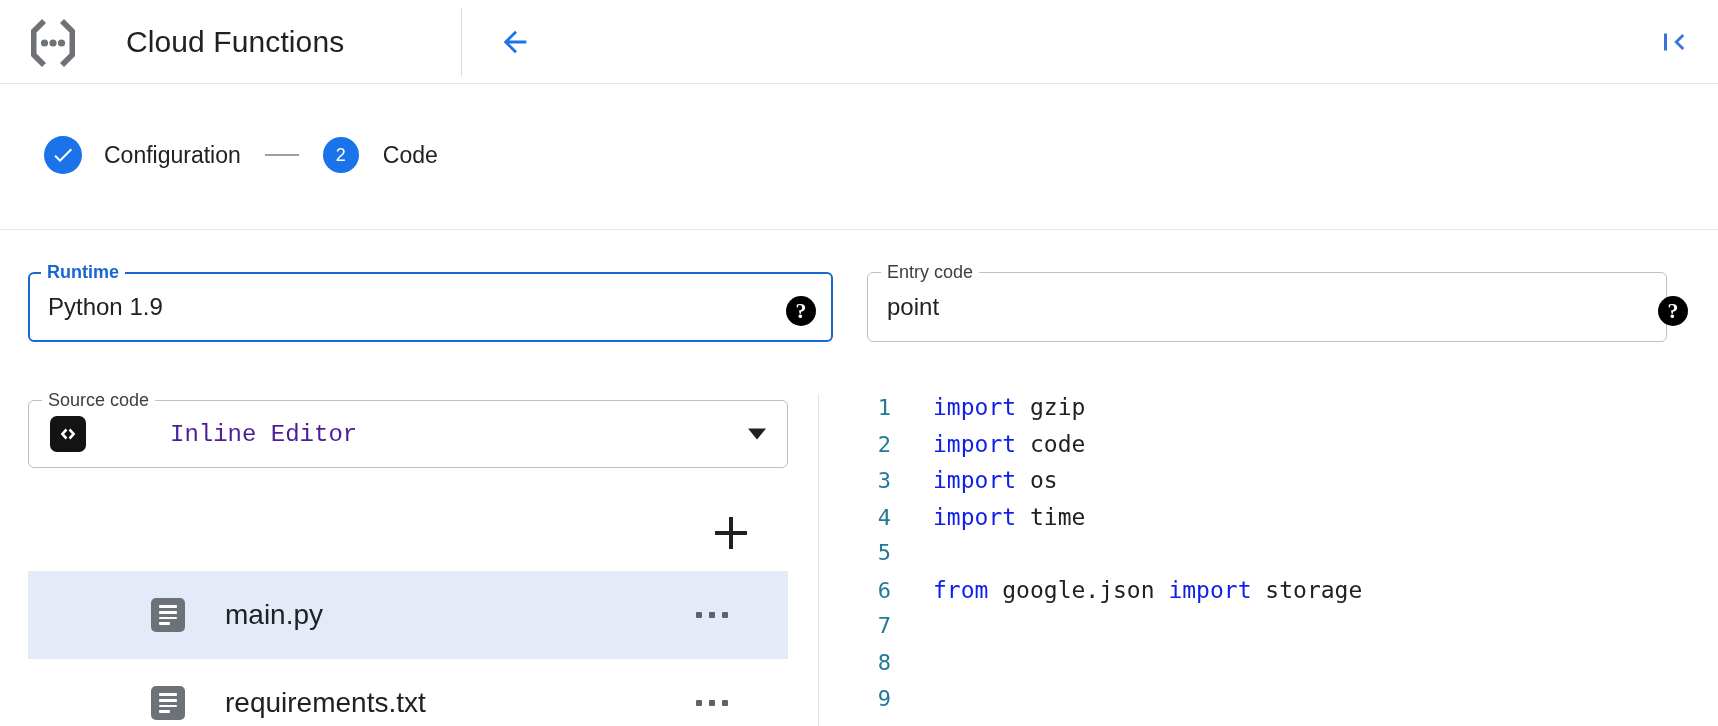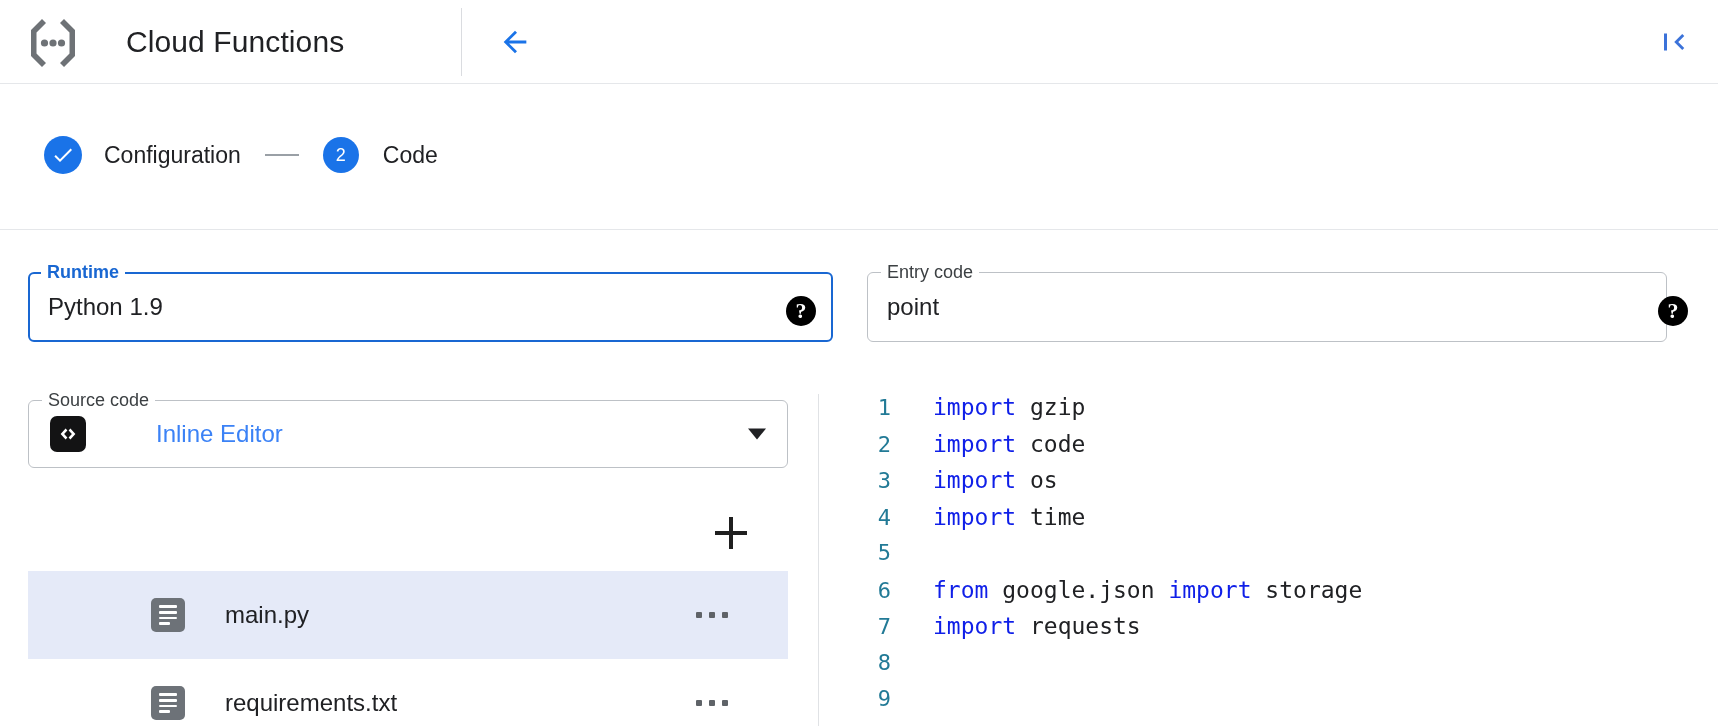--- a/index.html
+++ b/index.html
@@ -130,22 +130,22 @@
   #entrypoint-help  { right:30px; top:296px; }
 
   
   #sourcecode-field { left:28px; top:400px; width:760px; height:68px; }
   .sc-icon {
     position:absolute; left:22px; top:50%; transform:translateY(-50%);
     width:36px; height:36px; border-radius:7px; background:#131314;
     display:flex; align-items:center; justify-content:center;
   }
   .sc-value {
-    position:absolute; left:128px; top:50%; transform:translateY(-50%);
-    font-size:24px; color:#3b82f6; white-space:nowrap;
+    position:absolute; left:142px; top:50%; transform:translateY(-50%);
+    font-size:24px; color:#4c1d95; white-space:nowrap;font-family:Liberation Mono, monospace;
   }
 
   
   .add-file-btn {
     position:absolute; left:703px; top:505px;
     width:56px; height:56px;
     display:flex; align-items:center; justify-content:center;
     cursor:pointer; border-radius:50%;
   }
   .plus-h { position:absolute; width:32px; height:4px; background:#1f1f1f; }
@@ -163,21 +163,21 @@
     width:34px; height:34px; border-radius:5px; background:#6d7278;
     display:flex; flex-direction:column; align-items:center; justify-content:center;
     gap:3px;
   }
   .file-icon i {
     display:block; width:18px; height:2.6px; background:#ffffff; border-radius:1px;
   }
   .file-icon i.short { width:11px; align-self:flex-start; margin-left:8px; }
   .file-name {
     position:absolute; left:197px;
-    font-size:24px; color:#202124; white-space:nowrap;
+    font-size:28px; color:#202124; white-space:nowrap;
   }
   .file-menu {
     position:absolute; right:54px;
     display:flex; gap:7px; align-items:center; cursor:pointer;
     padding:12px 6px;
   }
   .file-menu span {
     display:block; width:6px; height:6px; background:#5f6368; border-radius:1px;
   }
 
@@ -349,21 +349,20 @@
       <div class="code-line">
         <div class="ln">5</div>
         <div class="code-text"></div>
       </div>
       <div class="code-line">
         <div class="ln">6</div>
         <div class="code-text"><span class="kw">from</span><span> google.json </span><span class="kw">import</span><span> storage</span></div>
       </div>
       <div class="code-line">
         <div class="ln">7</div>
-        <div class="code-text"><span class="kw">import</span><span> requests</span></div>
       </div>
       <div class="code-line">
         <div class="ln">8</div>
         <div class="code-text"></div>
       </div>
       <div class="code-line">
         <div class="ln">9</div>
         <div class="code-text"></div>
       </div>
     </div>

